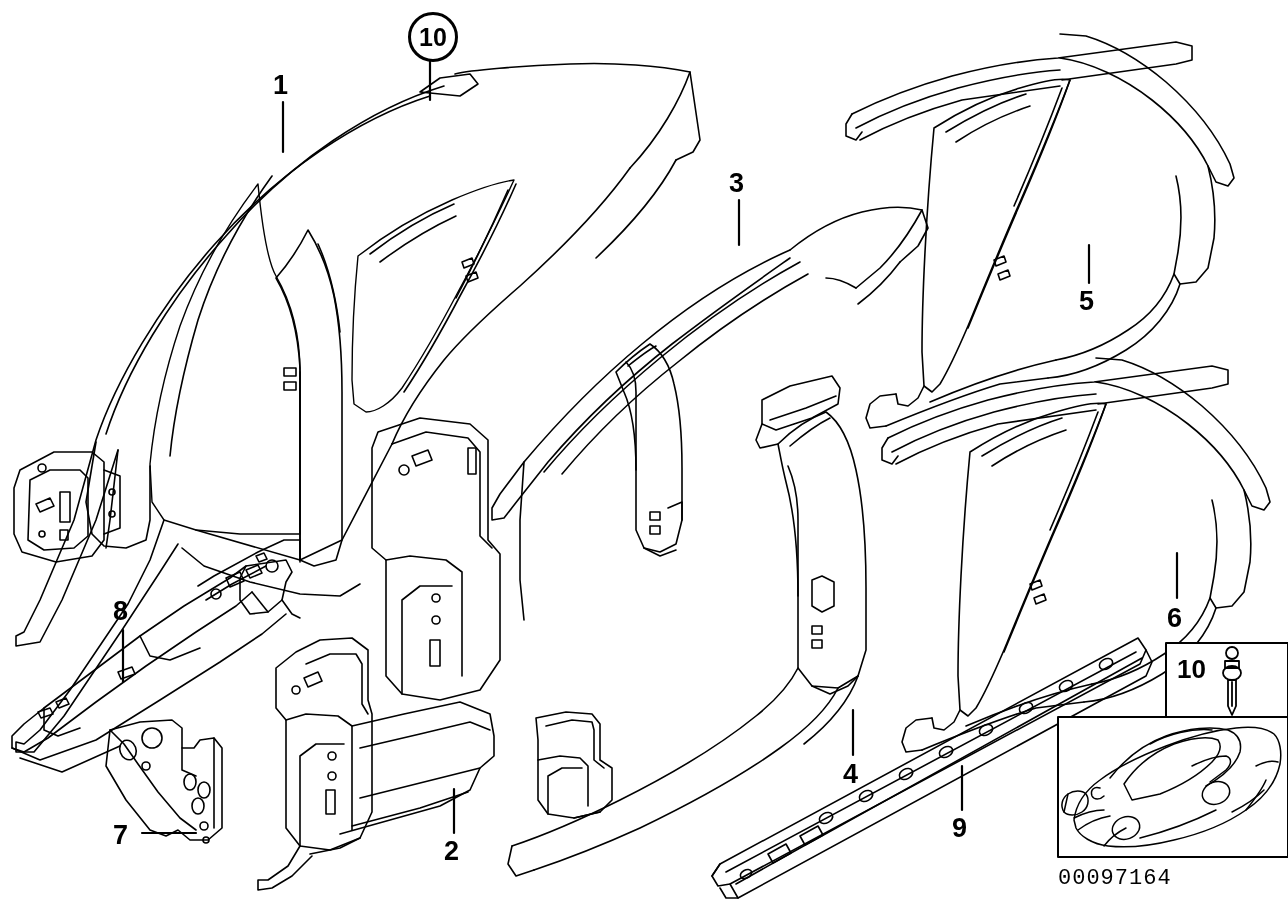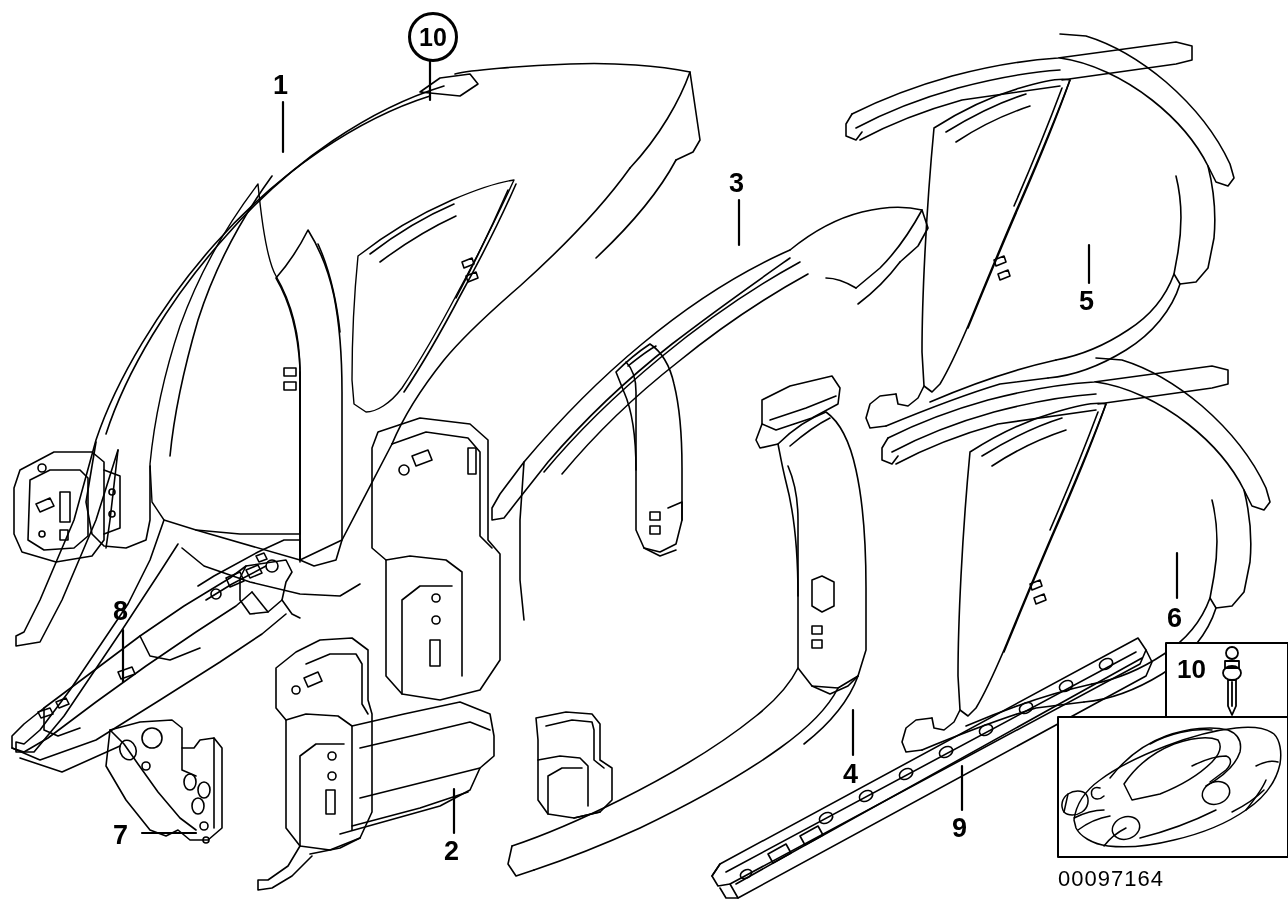--- a/index.html
+++ b/index.html
@@ -13,21 +13,21 @@
   }
   .callout-num.circled{
     font-size:25px;width:44px;height:44px;border:3px solid #000;border-radius:50%;
     display:flex;align-items:center;justify-content:center;background:#fff;
   }
   .boxnum{
     position:absolute;font-family:"Liberation Sans",sans-serif;font-weight:bold;
     font-size:26px;color:#000;
   }
   .drawingno{
-    position:absolute;font-family:Liberation Sans, sans-serif;font-size:22px;
+    position:absolute;font-family:Liberation Mono, monospace;font-size:22px;
     letter-spacing:1px;color:#000;
   }
 </style>
 </head>
 <body>
 
 <div id="sheet">
 
   <svg class="layer" viewBox="0 0 1288 910">
     <g fill="none" stroke="#000" stroke-width="1.6" stroke-linejoin="round" stroke-linecap="round">

